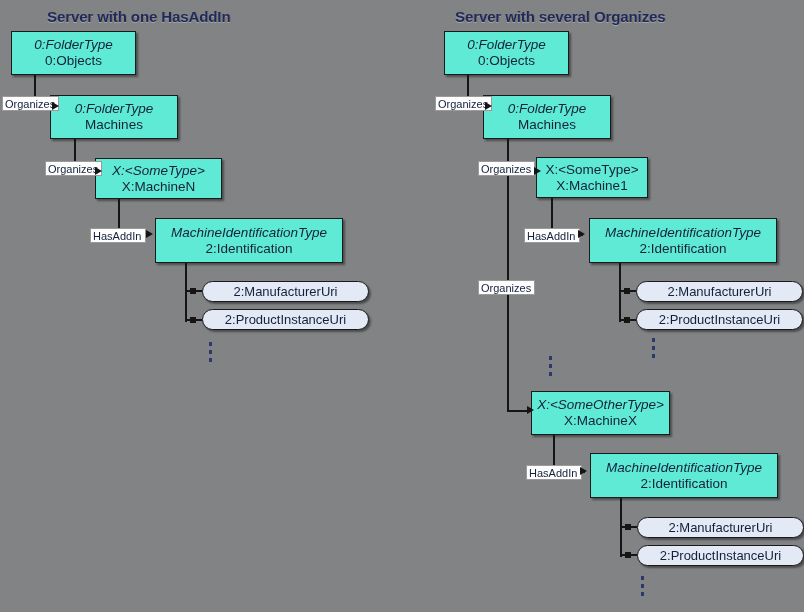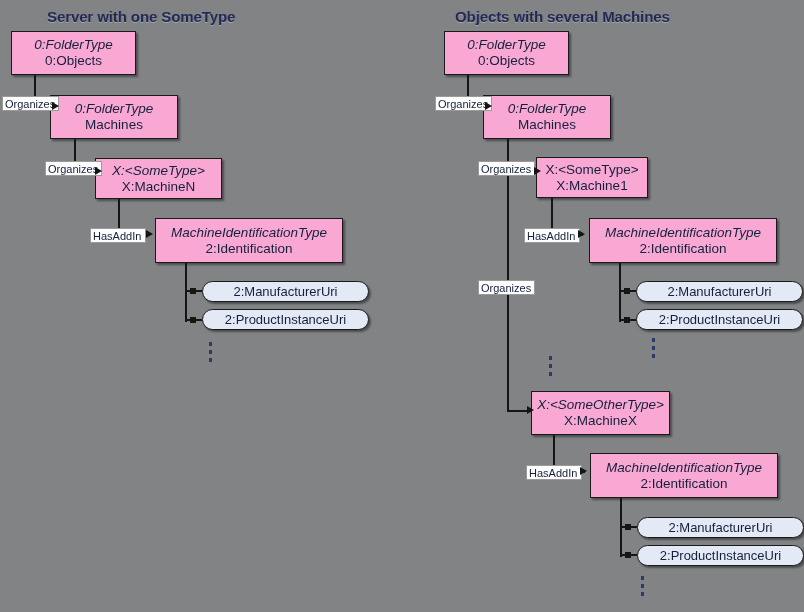--- a/index.html
+++ b/index.html
@@ -20,21 +20,21 @@
     color:#1d2a5c;
     letter-spacing:-0.1px;
     white-space:nowrap;
     text-shadow:0 1px 0 rgba(255,255,255,.28), 1px 0 0 rgba(120,60,20,.25);
   }
 
   
   .node{
     position:absolute;
     box-sizing:border-box;
-    background:#f9a8d4;
+    background:#5eead4;
     border:1.6px solid #1a1a1a;
     box-shadow:2px 2px 2px rgba(0,0,0,.42);
     display:flex;
     flex-direction:column;
     align-items:center;
     justify-content:center;
     line-height:1.18;
     color:#14213d;
     font-size:13.5px;
     white-space:nowrap;
@@ -90,21 +90,21 @@
 
   
   .vdots{position:absolute;display:flex;flex-direction:column;gap:4px;}
   .vdots i{display:block;width:3px;height:4px;background:#2b3a6b;}
 </style>
 </head>
 <body>
 
 <div id="canvas">
 
-  <div class="diagram-title" style="left:47px;top:8px;">Server with one SomeType</div>
+  <div class="diagram-title" style="left:47px;top:8px;">Server with one HasAddIn</div>
 
   <div class="node" style="left:11px;top:31px;width:125px;height:44px;">
     <span class="type">0:FolderType</span>
     <span class="inst">0:Objects</span>
   </div>
 
   <div class="vline" style="left:34px;top:75px;height:33px;"></div>
   <div class="hline" style="left:34px;top:106px;width:22px;"></div>
   <div class="arrow" style="left:52px;top:102px;"></div>
   <div class="edge-label" style="left:2px;top:96px;width:57px;">Organizes</div>
@@ -142,21 +142,21 @@
 
   <div class="pill" style="left:202px;top:281px;width:167px;height:21px;">2:ManufacturerUri</div>
   <div class="pill" style="left:202px;top:309px;width:167px;height:21px;">2:ProductInstanceUri</div>
 
   <div class="vdots" style="left:209px;top:342px;">
     <i></i>
       <i></i>
       <i></i>
   </div>
 
-  <div class="diagram-title" style="left:455px;top:8px;">Objects with several Machines</div>
+  <div class="diagram-title" style="left:455px;top:8px;">Server with several Organizes</div>
 
   <div class="node" style="left:444px;top:31px;width:125px;height:44px;">
     <span class="type">0:FolderType</span>
     <span class="inst">0:Objects</span>
   </div>
 
   <div class="vline" style="left:467px;top:75px;height:33px;"></div>
   <div class="hline" style="left:467px;top:106px;width:22px;"></div>
   <div class="arrow" style="left:485px;top:102px;"></div>
   <div class="edge-label" style="left:435px;top:96px;width:57px;">Organizes</div>

